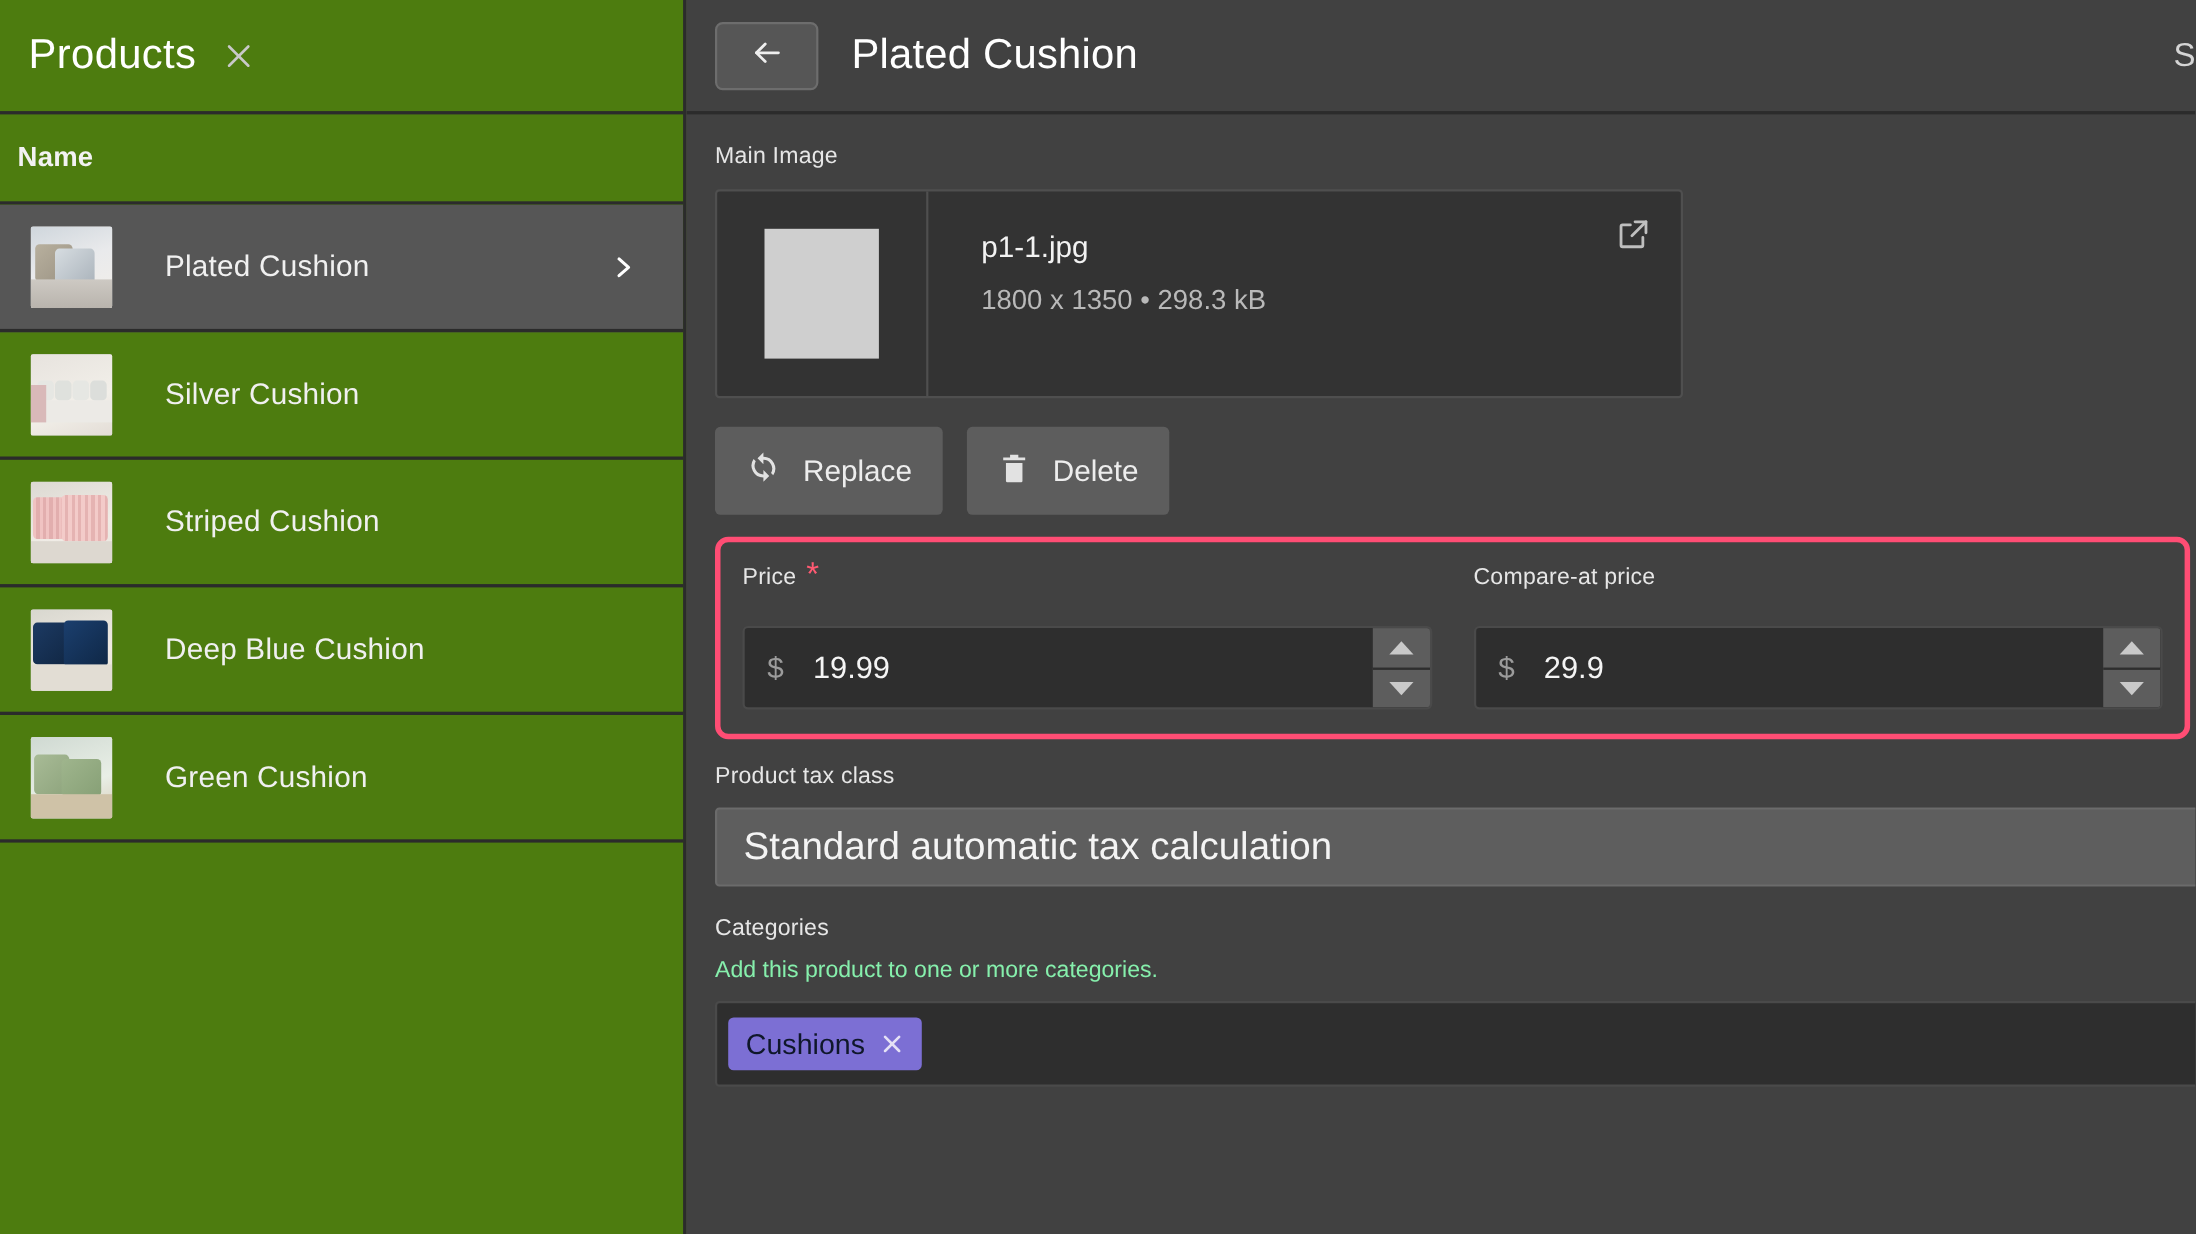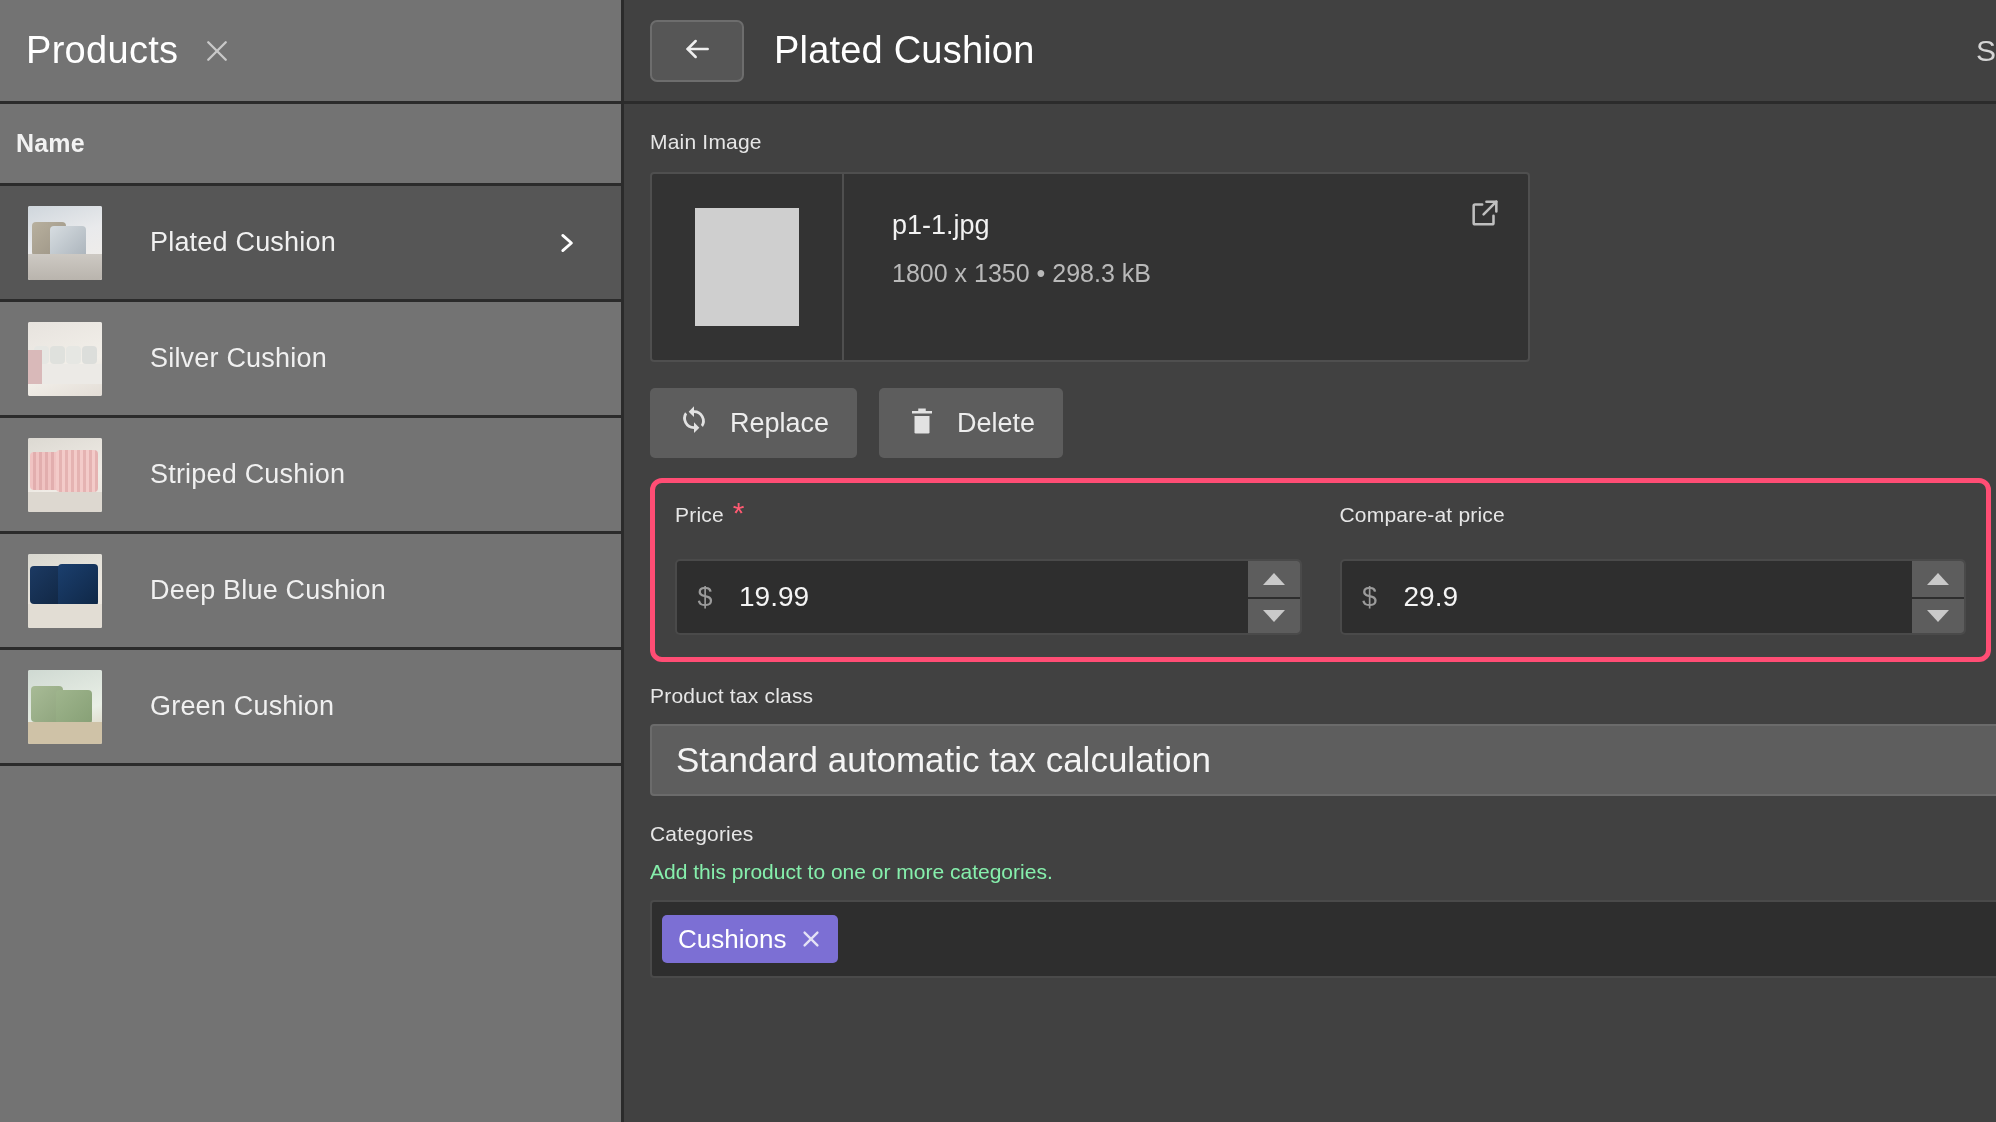--- a/index.html
+++ b/index.html
@@ -7,21 +7,21 @@
     width: 1996px; height: 1122px;
     background: #414141;
     font-family: "Liberation Sans", sans-serif;
     overflow: hidden;
   }
   .app { display: flex; width: 1996px; height: 1122px; }
 
   
   .sidebar {
     width: 624px; height: 1122px;
-    background: #737373;
+    background: #4d7c0f;
     border-right: 3px solid #2b2b2b;
     display: flex; flex-direction: column;
     flex: 0 0 624px;
   }
   .sidebar-header {
     height: 104px;
     display: flex; align-items: center;
     padding: 0 26px;
     border-bottom: 3px solid #2b2b2b;
     flex: 0 0 104px;
@@ -140,21 +140,21 @@
   .file-name { font-size: 27px; color: #f2f2f2; }
   .file-meta { margin-top: 18px; font-size: 25px; color: #b9b9b9; }
   .ext-link {
     position: absolute; right: 26px; top: 22px;
     width: 34px; height: 34px; cursor: pointer;
   }
 
   
   .actions { margin-top: 26px; display: flex; gap: 22px; }
   .btn {
-    height: 70px; padding: 0 28px;
+    height: 80px; padding: 0 28px;
     background: #5d5d5d;
     border: none; border-radius: 5px;
     display: flex; align-items: center; gap: 20px;
     cursor: pointer;
     text-align: center;
   }
   .btn-label { font-size: 27px; color: #ededed; }
 
   
   .price-block {
@@ -237,21 +237,21 @@
     padding: 0 10px;
   }
   .tag {
     height: 48px;
     background: #7c6fd4;
     border-radius: 5px;
     display: flex; align-items: center; gap: 14px;
     padding: 0 16px;
     cursor: pointer;
   }
-  .tag-label { font-size: 26px; color: #ffffff; }
+  .tag-label { font-size: 26px; color: #0f172a; }
   .tag-x { display:flex; align-items:center; }
 </style>
 </head>
 <body>
 
 <div class="app">
 
   <aside class="sidebar">
 
     <div class="sidebar-header">

